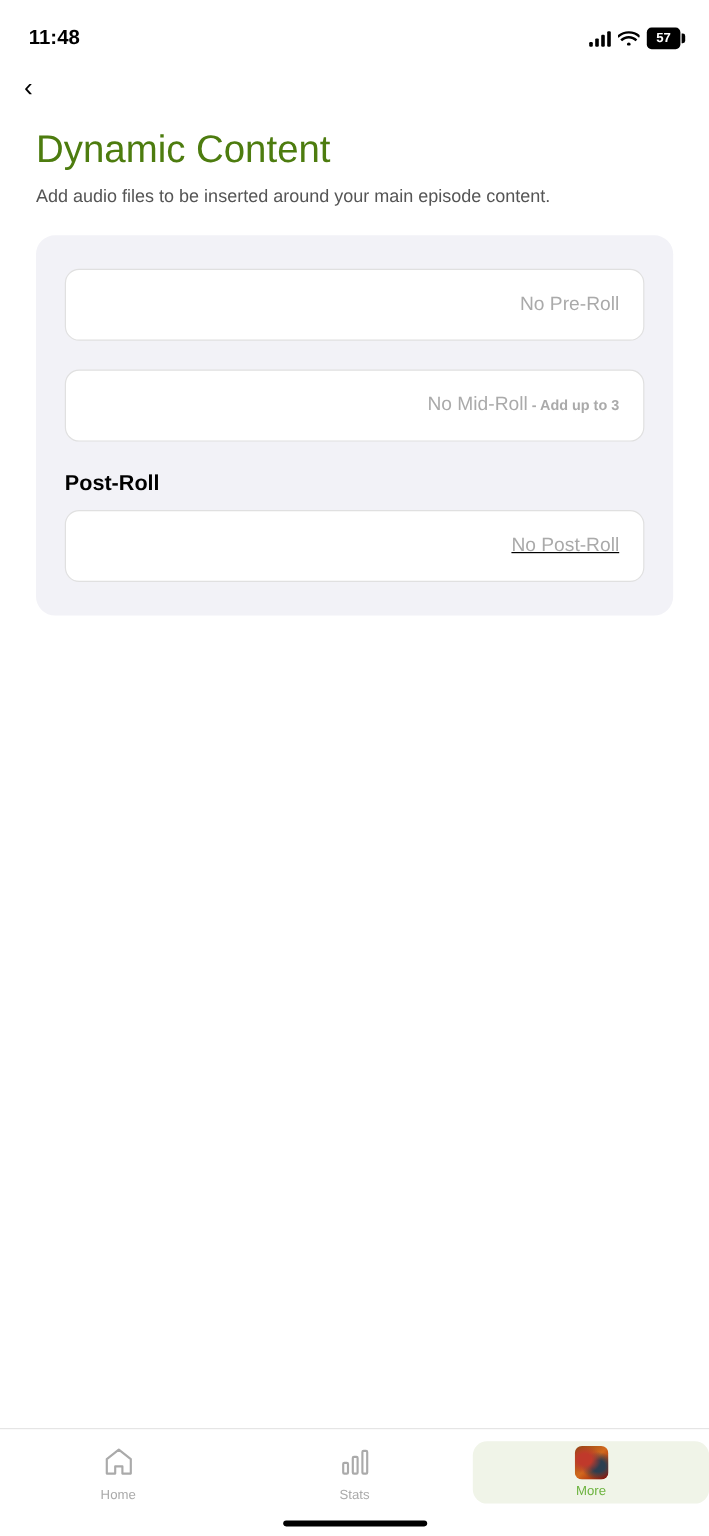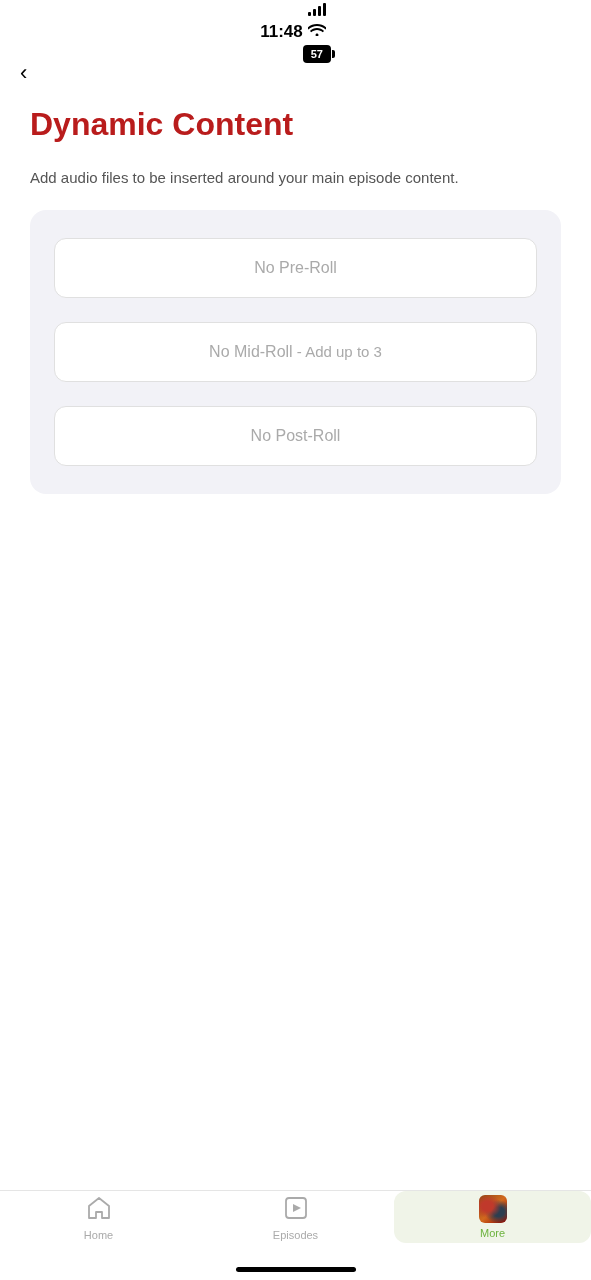--- a/index.html
+++ b/index.html
@@ -14,37 +14,36 @@
       height: 1280px;
       background: #ffffff;
       font-family: -apple-system, BlinkMacSystemFont, 'SF Pro Display', 'Helvetica Neue', Arial, sans-serif;
       position: relative;
       overflow: hidden;
     }
 
     
     .status-bar {
       display: flex;
-      justify-content: center;
+      justify-content: space-between;
       align-items: center;
       padding: 14px 24px 0 24px;
       height: 50px;
     }
 
     .status-time {
       font-size: 17px;
       font-weight: 600;
       color: #000;
     }
 
     .status-icons {
       display: flex;
       align-items: center;
       gap: 6px;
-      flex-direction: column;
     }
 
     .signal-bars {
       display: flex;
       align-items: flex-end;
       gap: 2px;
       height: 14px;
     }
 
     .signal-bar {
@@ -99,23 +98,23 @@
       font-weight: 300;
     }
 
     
     .main-content {
       padding: 20px 30px 0 30px;
     }
 
     .page-title {
       font-size: 32px;
-      font-weight: 700;
-      color: #b91c1c;
-      margin-bottom: 24px;
+      font-weight: 400;
+      color: #4d7c0f;
+      margin-bottom: 10px;
     }
 
     .page-subtitle {
       font-size: 15px;
       color: #555;
       line-height: 1.4;
       margin-bottom: 22px;
     }
 
     
@@ -131,51 +130,53 @@
       font-weight: 700;
       color: #000;
       margin-bottom: 12px;
     }
 
     .roll-button {
       background: #ffffff;
       border: 1.5px solid #e0e0e0;
       border-radius: 12px;
       padding: 20px;
-      text-align: center;
+      text-align: right;
       cursor: pointer;
       width: 100%;
       margin-bottom: 24px;
     }
 
     .roll-button:last-child {
       margin-bottom: 0;
     }
 
     .roll-button-text {
       font-size: 16px;
       color: #aaa;
     }
 
     .roll-button-text .add-hint {
       color: #aaa;
-      font-size: 15px;
+      font-size: 12px;
+      font-weight: bold;
     }
 
     
     .bottom-nav {
       position: absolute;
       bottom: 0;
       left: 0;
       right: 0;
       background: #ffffff;
       border-top: 1px solid #e5e5e5;
       display: flex;
       height: 90px;
       align-items: flex-start;
+      padding-top: 10px;
     }
 
     .nav-item {
       flex: 1;
       display: flex;
       flex-direction: column;
       align-items: center;
       gap: 4px;
       cursor: pointer;
       padding: 4px 0;
@@ -265,48 +266,50 @@
     <div class="roll-button">
       <span class="roll-button-text">No Pre-Roll</span>
     </div>
 
     <div class="roll-button">
       <span class="roll-button-text">
         <span>No Mid-Roll</span><span class="add-hint"> - Add up to 3</span>
       </span>
     </div>
 
-    <div class="roll-button" style="margin-bottom:0;">
+    <div class="section-title">Post-Roll</div>
+    <div class="roll-button" style="margin-bottom:0;text-decoration:underline;">
       <span class="roll-button-text">No Post-Roll</span>
     </div>
 
   </div>
 </div>
 
 <nav class="bottom-nav">
 
   <div class="nav-item">
     <span>
       <svg width="26" height="26" viewBox="0 0 26 26" fill="none">
         <path d="M13 3L3 11V23H10V17H16V23H23V11L13 3Z" stroke="#aaa" stroke-width="1.8" fill="none" stroke-linejoin="round"></path>
       </svg>
     </span>
     <span class="nav-label">Home</span>
   </div>
 
-
   <div class="nav-item">
     <span>
       <svg width="26" height="26" viewBox="0 0 26 26" fill="none">
-        <rect x="3" y="3" width="20" height="20" rx="3" stroke="#aaa" stroke-width="1.8" fill="none"></rect>
-        <polygon points="10,9 10,17 18,13" fill="#aaa"></polygon>
+        <rect x="3" y="14" width="4" height="9" rx="1" stroke="#aaa" stroke-width="1.8" fill="none"></rect>
+        <rect x="11" y="9" width="4" height="14" rx="1" stroke="#aaa" stroke-width="1.8" fill="none"></rect>
+        <rect x="19" y="4" width="4" height="19" rx="1" stroke="#aaa" stroke-width="1.8" fill="none"></rect>
       </svg>
     </span>
-    <span class="nav-label">Episodes</span>
-  </div>
+    <span class="nav-label">Stats</span>
+  </div>
+
 
   <div class="nav-item active">
     <div class="nav-avatar">
       <div class="nav-avatar-inner"></div>
     </div>
     <span class="nav-label" style="color:#6db33f;">More</span>
   </div>
 
 </nav>
 

